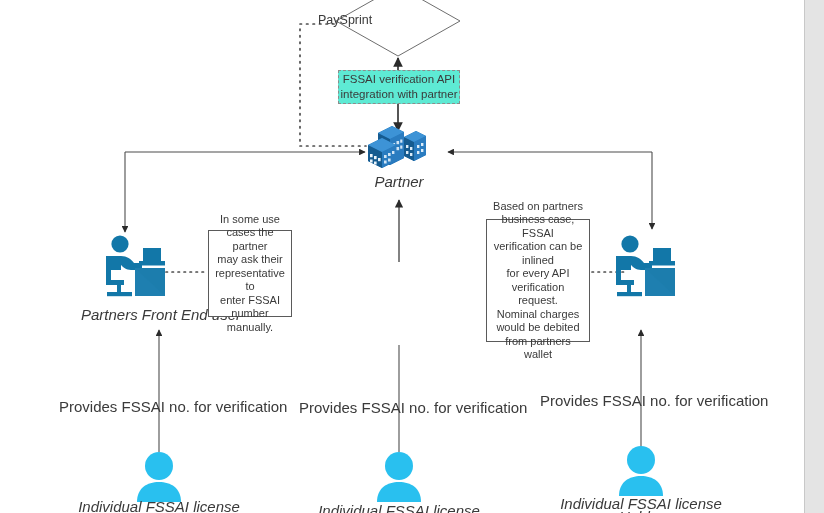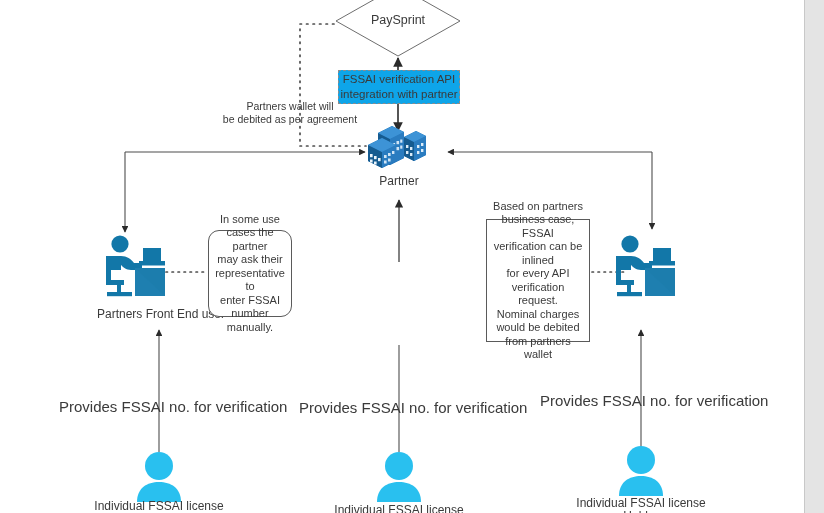--- a/index.html
+++ b/index.html
@@ -42,24 +42,25 @@
     position: absolute;
     color: #3a3a3a;
     font-size: 15px;
     line-height: 13px;
     text-align: center;
     white-space: pre;
   }
   .node-label {
     position: absolute;
     color: #3a3a3a;
-    font-size: 12px;
+    font-size: 15px;
     line-height: 13px;
     text-align: center;
     width: 200px;
+    font-style: italic;
   }
   
   .note {
     position: absolute;
     border: 1px solid #5a5a5a;
     background: #ffffff;
     color: #3a3a3a;
     font-size: 11px;
     line-height: 13.5px;
     text-align: center;
@@ -67,36 +68,36 @@
     display: flex;
     align-items: center;
     justify-content: center;
     padding: 3px 4px;
     white-space: pre-line;
   }
   
   .note-dashed {
     position: absolute;
     border: 1px dashed #8c8c8c;
-    background: #0ea5e9;
+    background: #5eead4;
     color: #3a3a3a;
     font-size: 11.5px;
     line-height: 15px;
     text-align: center;
     box-sizing: border-box;
     display: flex;
     align-items: center;
     justify-content: center;
     white-space: pre-line;
   }
   .diamond-text {
     position: absolute;
     color: #3a3a3a;
     font-size: 12.5px;
-    text-align: center;
+    text-align: left;
     width: 160px;
   }
   .icon-wrap {
     position: absolute;
   }
   .free-note {
     position: absolute;
     color: #3a3a3a;
     font-size: 10.5px;
     line-height: 13px;
@@ -146,22 +147,20 @@
     <line x1="641" y1="452" x2="641" y2="330" stroke="#4d4d4d" stroke-width="1.1" marker-end="url(#arrow)"></line>
   </svg>
 
   <div class="right-panel"></div>
 
   <div class="diamond-text" style="left:318px; top:13px;">PaySprint</div>
 
   <div class="note-dashed" style="left:338px; top:70px; width:122px; height:34px;">FSSAI verification API
 integration with partner</div>
 
-  <div class="free-note" style="left:215px; top:100px; width:150px;">Partners wallet will
-be debited as per agreement</div>
 
   <div class="icon-wrap" style="left:366px; top:117px;">
     <svg width="64" height="52" viewBox="0 0 64 52">
 
       <g>
         <polygon points="12,16 26,9 38,15 38,41 24,48 12,42" fill="#1f6fb2"></polygon>
         <polygon points="12,16 24,22 24,48 12,42" fill="#155b90"></polygon>
         <polygon points="24,22 38,15 38,41 24,48" fill="#2a7cc0"></polygon>
         <polygon points="12,16 26,9 38,15 24,22" fill="#3d93d6"></polygon>
 
@@ -239,21 +238,21 @@
 
       <rect x="36" y="34" width="30" height="28" fill="#1e7fb0"></rect>
       <path d="M 36 34 L 66 62 L 66 34 Z" fill="#1c7bab" opacity="0.55"></path>
 
       <path d="M 44 14 h 18 v 13 h -18 z" fill="#1277a8"></path>
       <path d="M 40 27 h 26 v 4.5 h -26 z" fill="#1277a8"></path>
     </svg>
   </div>
   <div class="node-label" style="left:61px; top:308px;">Partners Front End user</div>
 
-  <div class="note" style="left:208px; top:230px; width:84px; height:87px;border-radius:11px;">In some use
+  <div class="note" style="left:208px; top:230px; width:84px; height:87px;">In some use
 cases the partner
 may ask their
 representative to
 enter FSSAI
 number manually.</div>
 
 
   <div class="note" style="left:486px; top:219px; width:104px; height:123px;">Based on partners
 business case, FSSAI
 verification can be

